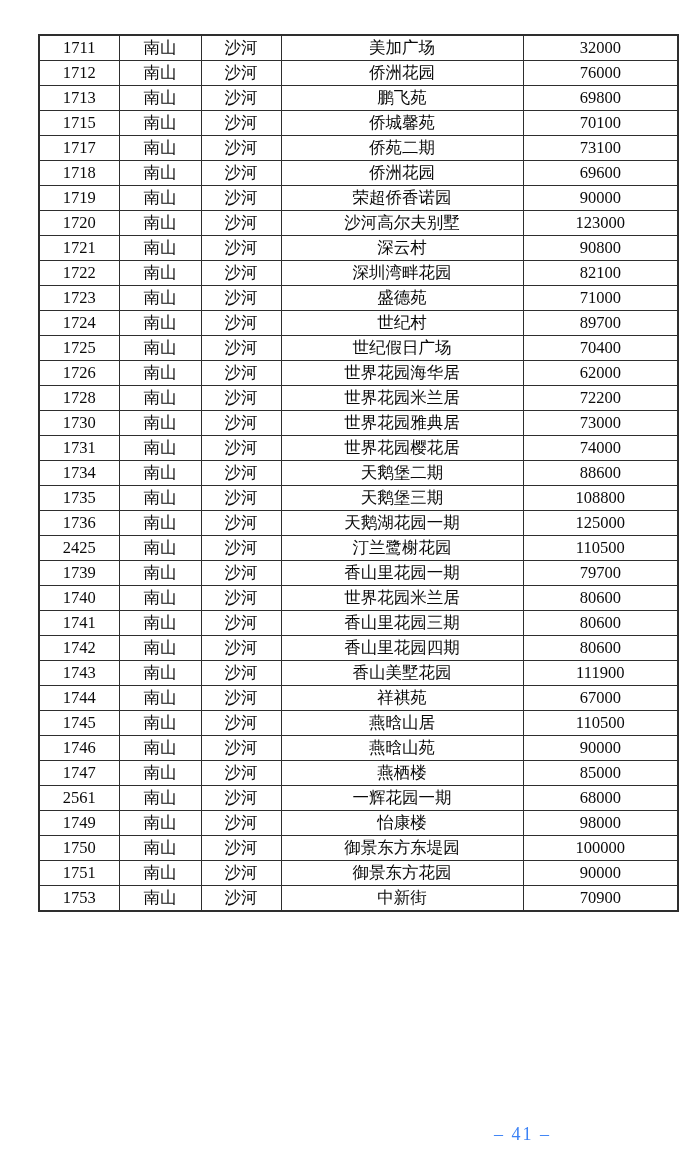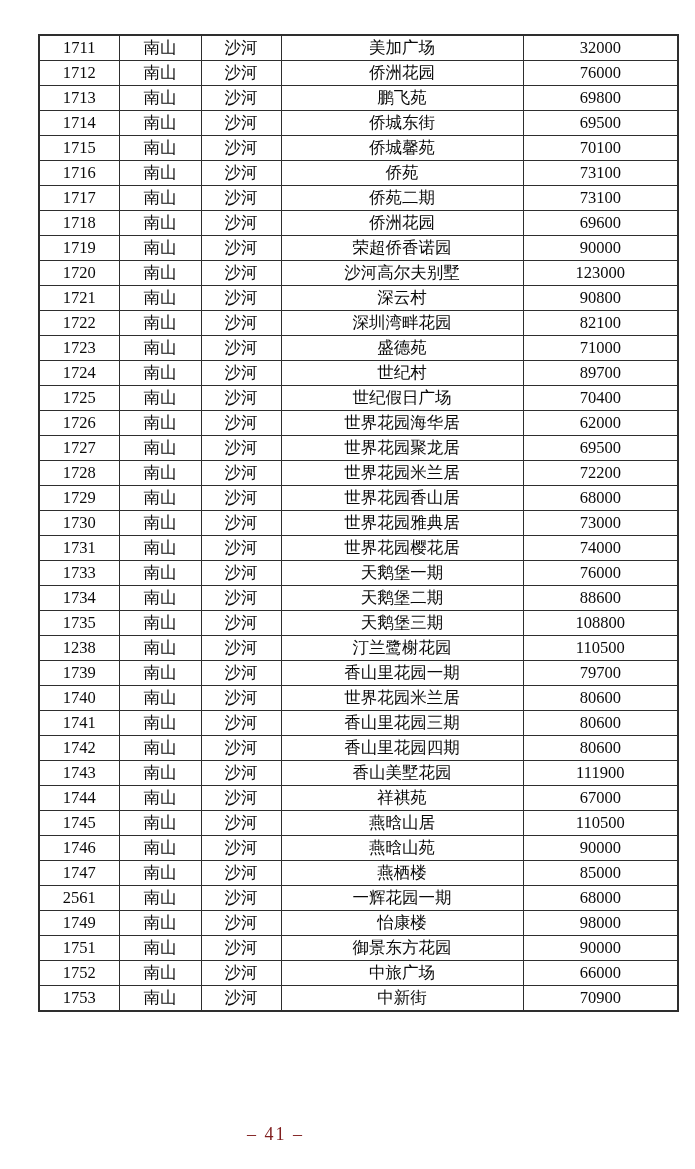--- a/index.html
+++ b/index.html
@@ -39,24 +39,24 @@
   }
   col.c-id   { width: 80px; }
   col.c-dist { width: 82px; }
   col.c-sub  { width: 80px; }
   col.c-name { width: 242px; }
   col.c-price{ width: 155px; }
   .page-footer {
     position: absolute;
     left: 0; top: 1124px;
     width: 551px;
-    text-align: center;
+    text-align: right;
     font-size: 18px;
     letter-spacing: 2px;
-    color: #7f1d1d;
+    color: #3b82f6;
   }
 </style>
 </head>
 <body>
 
 <div class="page">
 
   <table class="price-table">
     <colgroup>
       <col class="c-id">
@@ -81,41 +81,27 @@
           <td>76000</td>
         </tr>
         <tr>
           <td>1713</td>
           <td>南山</td>
           <td>沙河</td>
           <td>鹏飞苑</td>
           <td>69800</td>
         </tr>
         <tr>
-          <td>1714</td>
-          <td>南山</td>
-          <td>沙河</td>
-          <td>侨城东街</td>
-          <td>69500</td>
-        </tr>
-        <tr>
           <td>1715</td>
           <td>南山</td>
           <td>沙河</td>
           <td>侨城馨苑</td>
           <td>70100</td>
         </tr>
         <tr>
-          <td>1716</td>
-          <td>南山</td>
-          <td>沙河</td>
-          <td>侨苑</td>
-          <td>73100</td>
-        </tr>
-        <tr>
           <td>1717</td>
           <td>南山</td>
           <td>沙河</td>
           <td>侨苑二期</td>
           <td>73100</td>
         </tr>
         <tr>
           <td>1718</td>
           <td>南山</td>
           <td>沙河</td>
@@ -172,77 +158,63 @@
           <td>70400</td>
         </tr>
         <tr>
           <td>1726</td>
           <td>南山</td>
           <td>沙河</td>
           <td>世界花园海华居</td>
           <td>62000</td>
         </tr>
         <tr>
-          <td>1727</td>
-          <td>南山</td>
-          <td>沙河</td>
-          <td>世界花园聚龙居</td>
-          <td>69500</td>
-        </tr>
-        <tr>
           <td>1728</td>
           <td>南山</td>
           <td>沙河</td>
           <td>世界花园米兰居</td>
           <td>72200</td>
         </tr>
         <tr>
-          <td>1729</td>
-          <td>南山</td>
-          <td>沙河</td>
-          <td>世界花园香山居</td>
-          <td>68000</td>
-        </tr>
-        <tr>
           <td>1730</td>
           <td>南山</td>
           <td>沙河</td>
           <td>世界花园雅典居</td>
           <td>73000</td>
         </tr>
         <tr>
           <td>1731</td>
           <td>南山</td>
           <td>沙河</td>
           <td>世界花园樱花居</td>
           <td>74000</td>
         </tr>
         <tr>
-          <td>1733</td>
-          <td>南山</td>
-          <td>沙河</td>
-          <td>天鹅堡一期</td>
-          <td>76000</td>
-        </tr>
-        <tr>
           <td>1734</td>
           <td>南山</td>
           <td>沙河</td>
           <td>天鹅堡二期</td>
           <td>88600</td>
         </tr>
         <tr>
           <td>1735</td>
           <td>南山</td>
           <td>沙河</td>
           <td>天鹅堡三期</td>
           <td>108800</td>
         </tr>
         <tr>
-          <td>1238</td>
+          <td>1736</td>
+          <td>南山</td>
+          <td>沙河</td>
+          <td>天鹅湖花园一期</td>
+          <td>125000</td>
+        </tr>
+        <tr>
+          <td>2425</td>
           <td>南山</td>
           <td>沙河</td>
           <td>汀兰鹭榭花园</td>
           <td>110500</td>
         </tr>
         <tr>
           <td>1739</td>
           <td>南山</td>
           <td>沙河</td>
           <td>香山里花园一期</td>
@@ -312,34 +284,34 @@
           <td>68000</td>
         </tr>
         <tr>
           <td>1749</td>
           <td>南山</td>
           <td>沙河</td>
           <td>怡康楼</td>
           <td>98000</td>
         </tr>
         <tr>
+          <td>1750</td>
+          <td>南山</td>
+          <td>沙河</td>
+          <td>御景东方东堤园</td>
+          <td>100000</td>
+        </tr>
+        <tr>
           <td>1751</td>
           <td>南山</td>
           <td>沙河</td>
           <td>御景东方花园</td>
           <td>90000</td>
         </tr>
         <tr>
-          <td>1752</td>
-          <td>南山</td>
-          <td>沙河</td>
-          <td>中旅广场</td>
-          <td>66000</td>
-        </tr>
-        <tr>
           <td>1753</td>
           <td>南山</td>
           <td>沙河</td>
           <td>中新街</td>
           <td>70900</td>
         </tr>
       </tbody>
   </table>
 
   <div class="page-footer">– 41 –</div>

